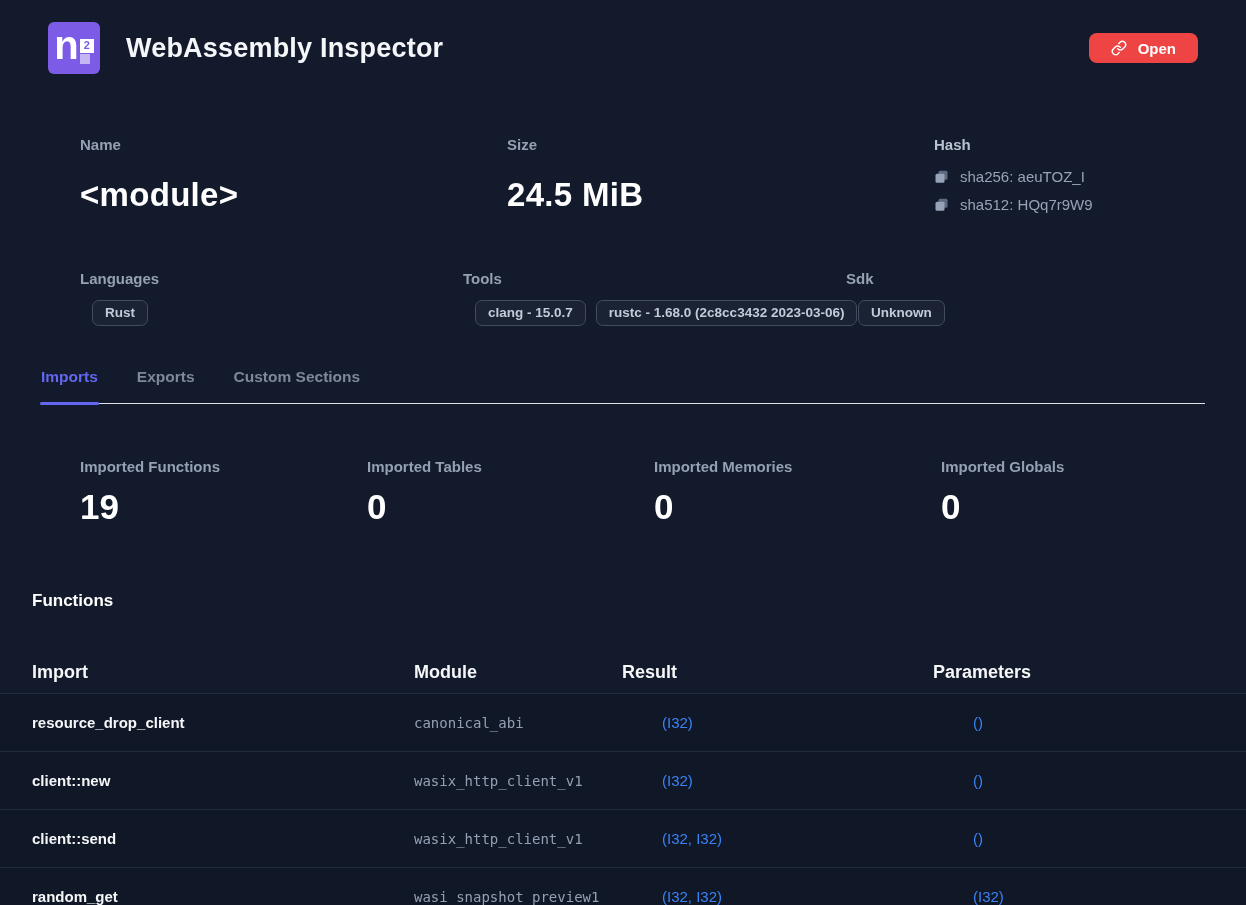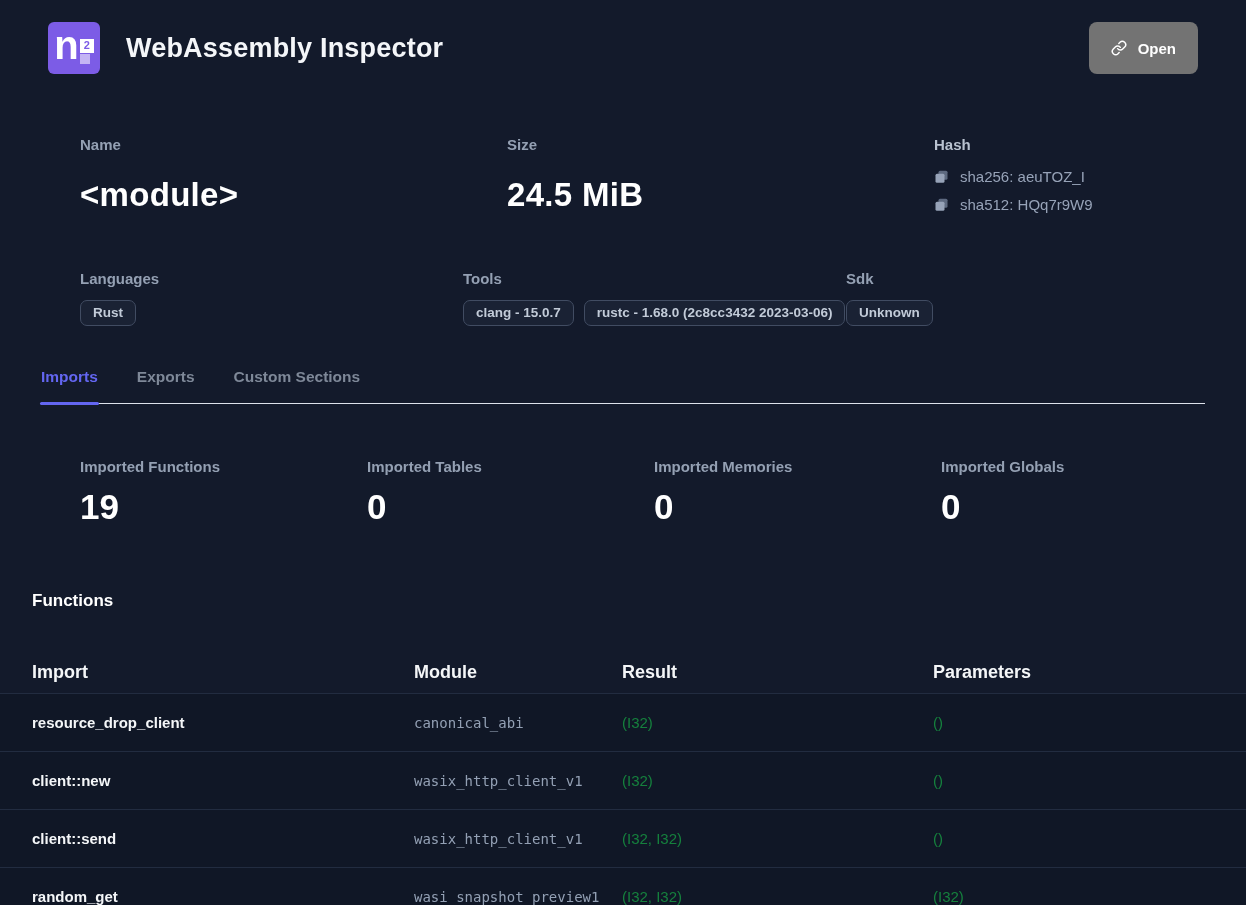--- a/index.html
+++ b/index.html
@@ -10,53 +10,53 @@
   
   .header{display:flex;align-items:center;padding:22px 48px 18px 48px;}
   .logo{width:52px;height:52px;background:#7c5ce6;border-radius:6px;
         display:flex;align-items:center;justify-content:center;flex:none;}
   .logo-n{font-size:40px;font-weight:700;color:#fff;line-height:1;margin-top:-7px;}
   .logo-stack{display:flex;flex-direction:column;align-items:flex-start;gap:1px;margin-top:6px;margin-left:1px;}
   .logo-sq2{width:14px;height:14px;background:#fff;color:#7c5ce6;font-size:11px;font-weight:700;
             display:flex;align-items:center;justify-content:center;line-height:1;}
   .logo-sq-light{width:10px;height:10px;background:rgba(255,255,255,.55);}
   .title{font-size:27px;font-weight:700;margin-left:26px;letter-spacing:.2px;}
-  .open-btn{margin-left:auto;background:#737373;color:#fff;border:none;border-radius:8px;
-            height:52px;padding:0 22px;font-size:15px;font-weight:700;display:flex;
+  .open-btn{margin-left:auto;background:#ef4444;color:#fff;border:none;border-radius:8px;
+            height:30px;padding:0 22px;font-size:15px;font-weight:700;display:flex;
             align-items:center;gap:11px;cursor:pointer;font-family:inherit;}
   
   .info-grid{display:grid;grid-template-columns:383px 383px 1fr;margin:44px 18px 0 80px;gap:44px;}
   .label{font-size:15px;font-weight:600;color:#94a0b3;}
   .label-bright{color:#b9c2d0;}
   .big-value{font-size:33px;font-weight:700;color:#fff;margin-top:23px;letter-spacing:.3px;}
   .hash-item{display:flex;align-items:flex-end;gap:11px;margin-top:11px;color:#97a3b8;
              font-size:15px;cursor:pointer;}
   .hash-item:first-of-type{margin-top:15px;}
   .meta-grid{display:grid;grid-template-columns:383px 383px 1fr;margin:56px 18px 0 80px;}
-  .badges{display:flex;gap:10px;margin-top:13px;}
+  .badges{display:flex;gap:10px;margin-top:13px;margin-left:12px;}
   .badge{border:1px solid #414c62;background:#1a2234;color:#c2cbd8;font-size:13.5px;
          font-weight:600;padding:4px 12px;border-radius:7px;white-space:nowrap;line-height:1.2;}
   
   .tabs{display:flex;gap:37px;margin:42px 41px 0 40px;border-bottom:1px solid #dde2eb;}
   .tab{font-size:15.5px;font-weight:600;color:#7e8898;padding:0 1px 17px 1px;cursor:pointer;position:relative;}
   .tab.active{color:#6366f1;}
   .tab.active::after{content:"";position:absolute;left:0;right:0;bottom:-2px;height:3px;
                      background:#6366f1;border-radius:2px;}
   
   .stats{display:grid;grid-template-columns:repeat(4,287px);margin:54px 0 0 80px;}
   .stat-value{font-size:35px;font-weight:700;margin-top:12px;color:#fff;}
   
   .section-title{margin:64px 0 0 32px;font-size:17px;font-weight:700;color:#fff;}
   .table{margin-top:40px;}
   .thead,.trow{display:grid;grid-template-columns:382px 208px 311px 1fr;padding-left:32px;align-items:center;}
   .thead{height:42px;font-size:18px;font-weight:700;color:#f4f6f8;}
   .trow{height:57px;background:#101726;border-top:1px solid #222c40;}
   .cell-import{font-weight:700;font-size:15px;color:#f4f6f8;}
   .cell-module{font-family:"DejaVu Sans Mono",monospace;font-size:14px;color:#93a0b4;}
-  .cell-params,.cell-result{font-size:15px;color:#15803d;}
+  .cell-params,.cell-result{font-size:15px;color:#3b82f6;margin-left:40px;}
   svg{display:block;}
 </style>
 </head>
 <body>
 
 <div class="page">
 
   <div class="header">
     <div class="logo">
       <span class="logo-n">n</span>

